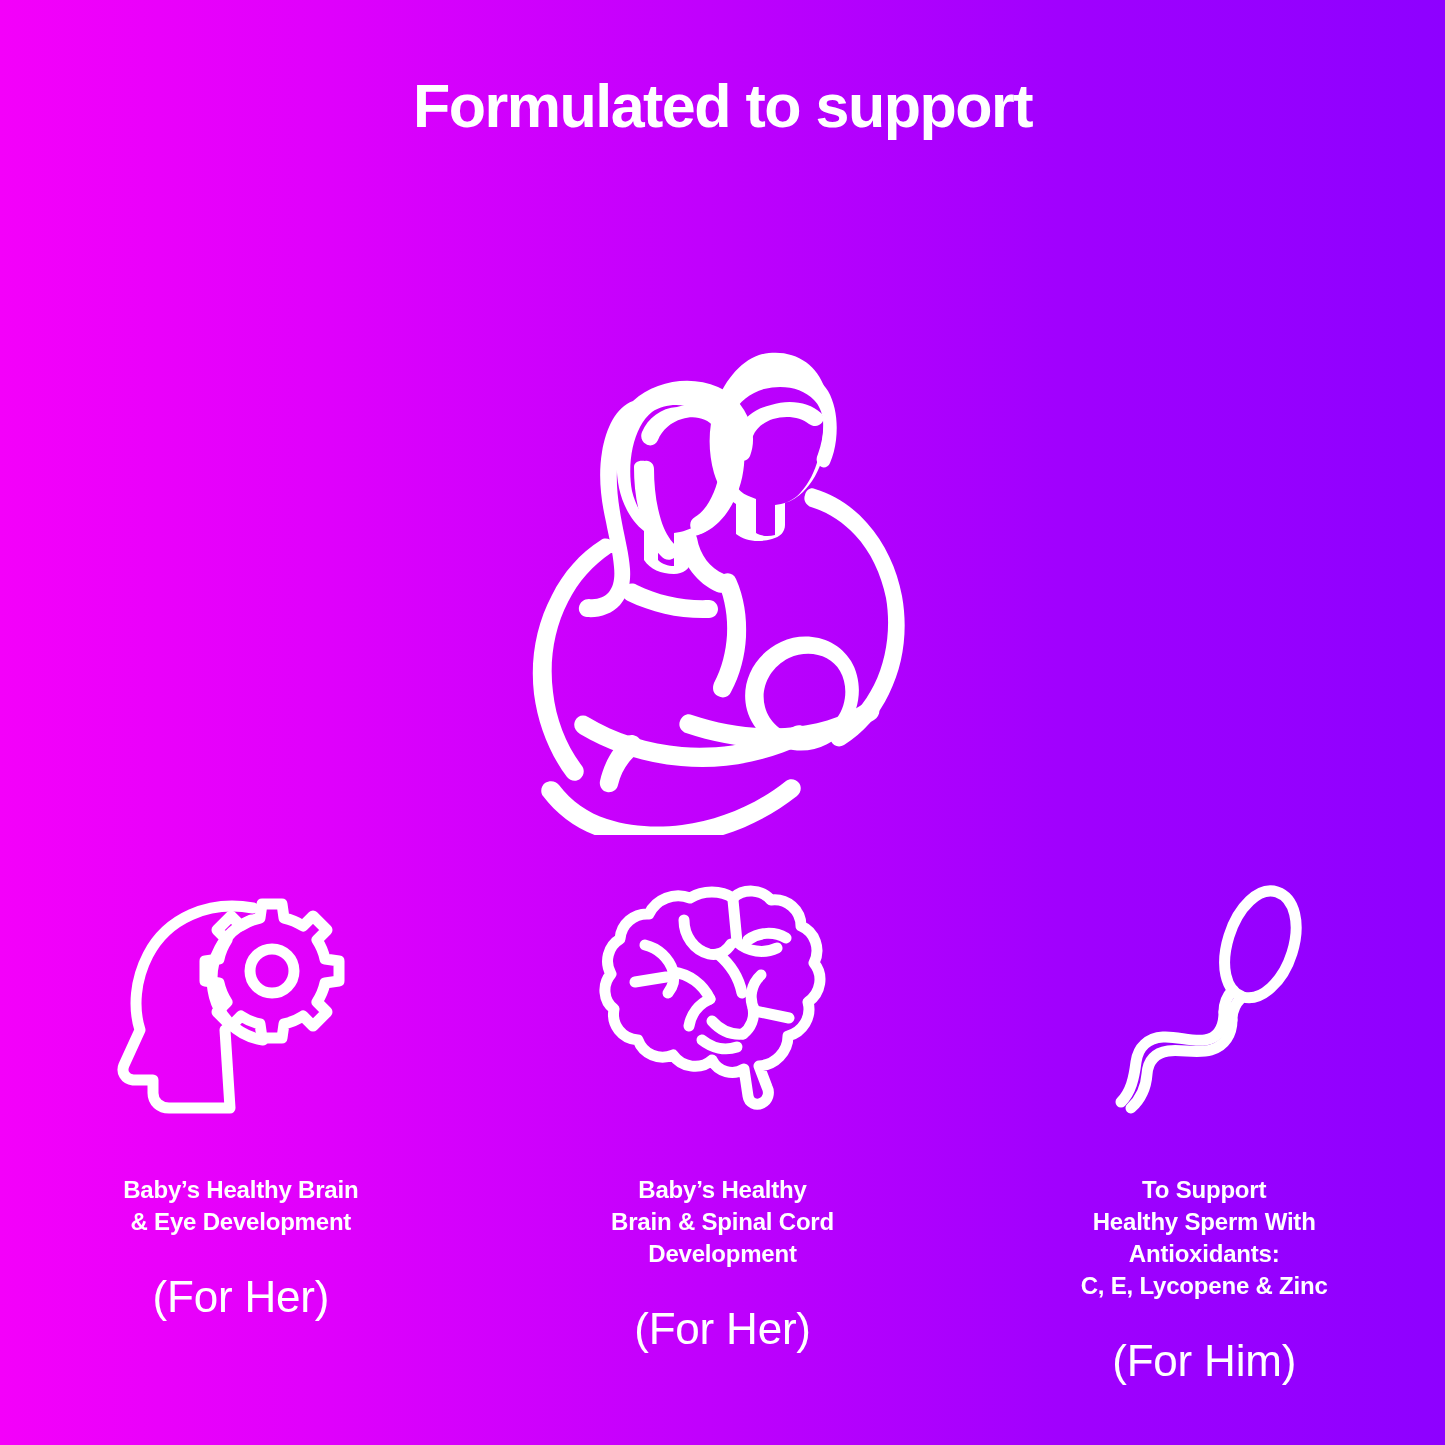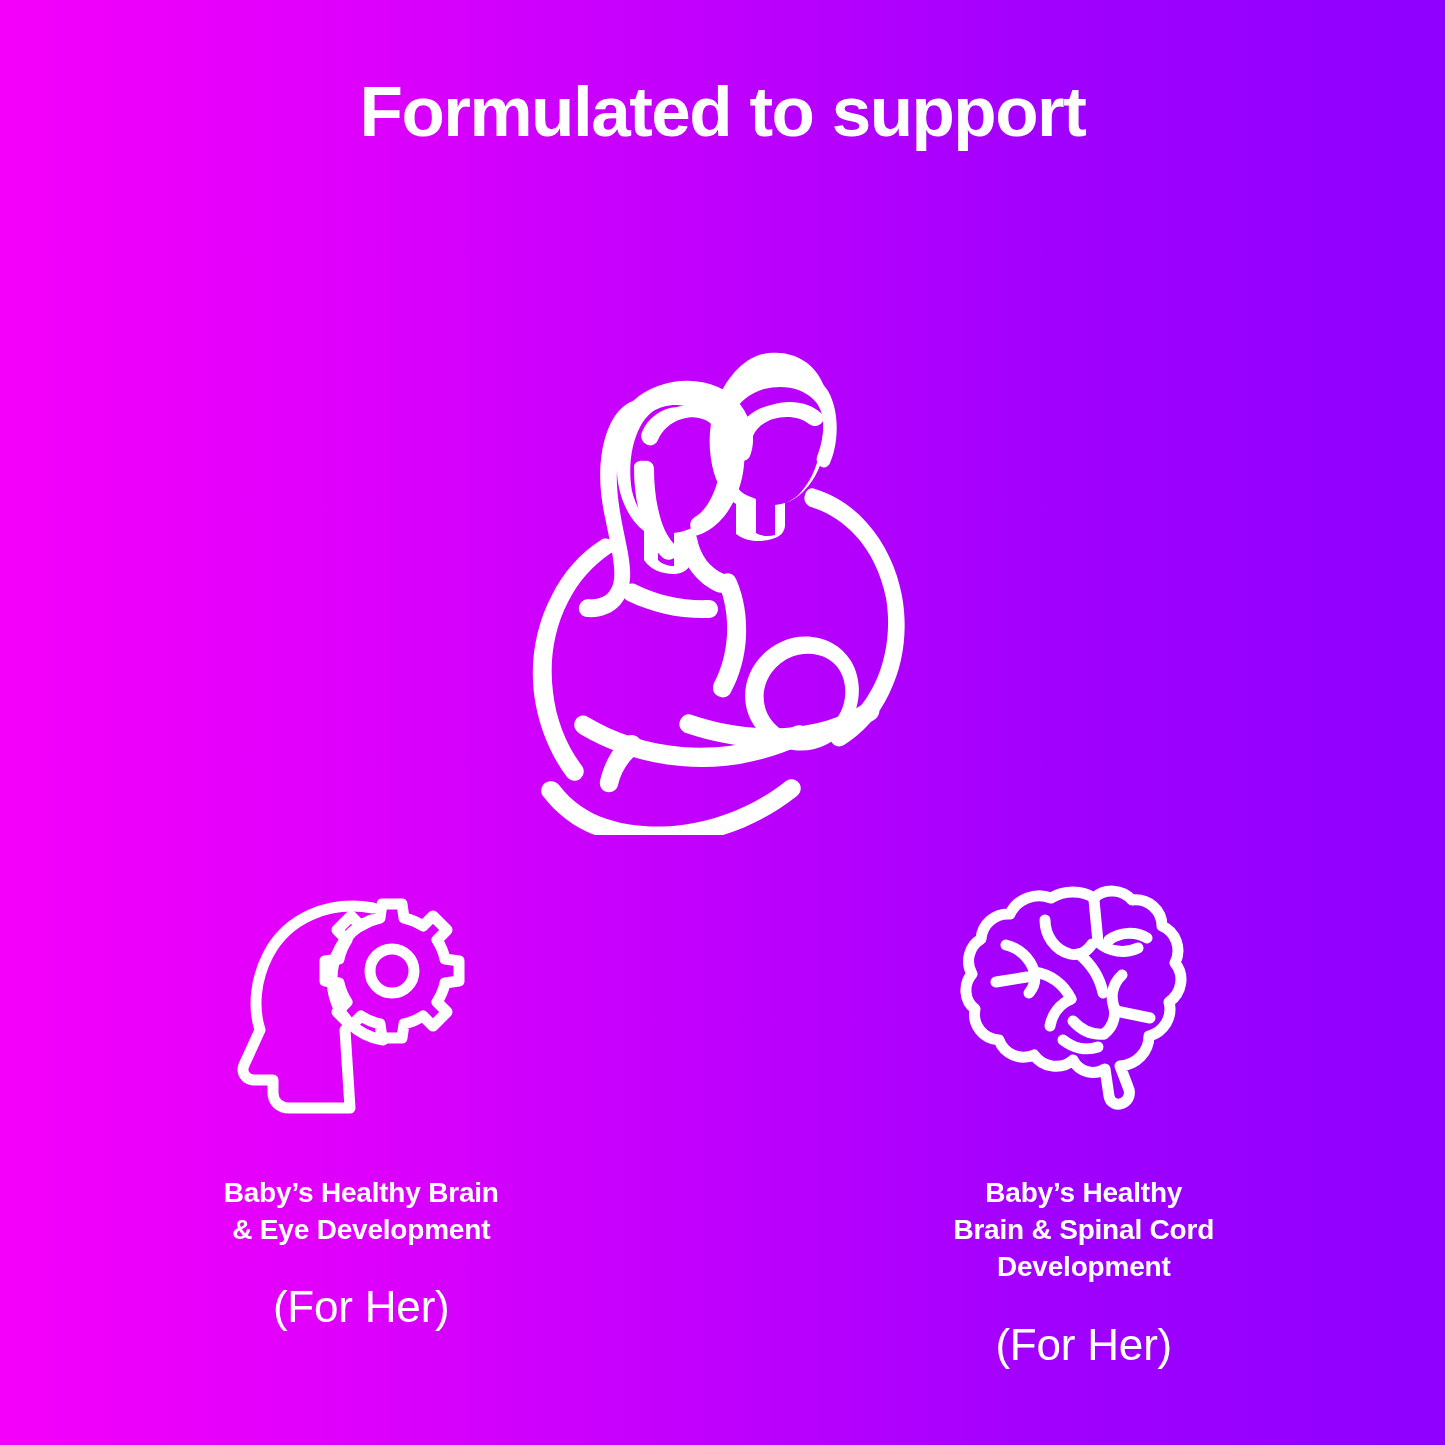--- a/index.html
+++ b/index.html
@@ -18,21 +18,21 @@
   }
 
   
   .headline {
     position: absolute;
     left: 0;
     top: 72px;
     width: 100%;
     text-align: center;
     color: #ffffff;
-    font-size: 71px;
+    font-size: 61px;
     font-weight: bold;
     line-height: 1.12;
     letter-spacing: -1.5px;
     white-space: nowrap;
   }
   .headline .hl-line { display: block; }
   .headline .asterisk {
     font-size: 0.52em;
     vertical-align: super;
     line-height: 0;
@@ -72,21 +72,21 @@
     height: 245px;
     display: flex;
     align-items: center;
     justify-content: center;
   }
   .icon-wrap svg { display: block; overflow: visible; }
 
   .benefit-title {
     margin-top: 54px;
     color: #ffffff;
-    font-size: 28px;
+    font-size: 24px;
     font-weight: bold;
     line-height: 1.33;
     text-align: center;
     letter-spacing: -0.2px;
     white-space: pre-line;
   }
   .benefit-sub {
     margin-top: 30px;
     color: #ffffff;
     font-size: 44px;
@@ -435,15 +435,50 @@
             <path d="M104 160 C114 168 127 171 139 167"></path>
           </g>
         </svg>
       </div>
       <div class="benefit-title">Baby’s Healthy
 Brain &amp; Spinal Cord
 Development</div>
       <div class="benefit-sub">(For Her)</div>
     </div>
 
+    <div class="col col-3">
+      <div class="icon-wrap">
+        <svg width="250" height="235" viewBox="0 0 250 235" xmlns="http://www.w3.org/2000/svg" aria-hidden="true">
+          <g fill="none" stroke="#ffffff" stroke-width="11" stroke-linecap="round" stroke-linejoin="round">
+
+            <path d="M184 12
+                     C202 18 208 44 199 73
+                     C190 102 168 122 150 117
+                     C132 111 127 85 136 56
+                     C145 27 166 6 184 12 Z"></path>
+
+            <path d="M140 110
+                     C134 116 131 124 131 132"></path>
+            <path d="M148 118
+                     C142 124 139 132 139 140"></path>
+
+            <path d="M131 132
+                     C131 148 125 158 112 160
+                     C98 162 84 156 70 157
+                     C55 158 45 167 43 182
+                     C41 198 38 212 28 222"></path>
+            <path d="M139 140
+                     C139 154 132 166 118 170
+                     C104 174 88 169 75 171
+                     C62 173 55 181 54 194
+                     C53 208 48 219 38 228"></path>
+          </g>
+        </svg>
+      </div>
+      <div class="benefit-title">To Support
+Healthy Sperm With
+Antioxidants:
+C, E, Lycopene &amp; Zinc</div>
+      <div class="benefit-sub">(For Him)</div>
+    </div>
 
   </div>
 </div>
 
 </body></html>

